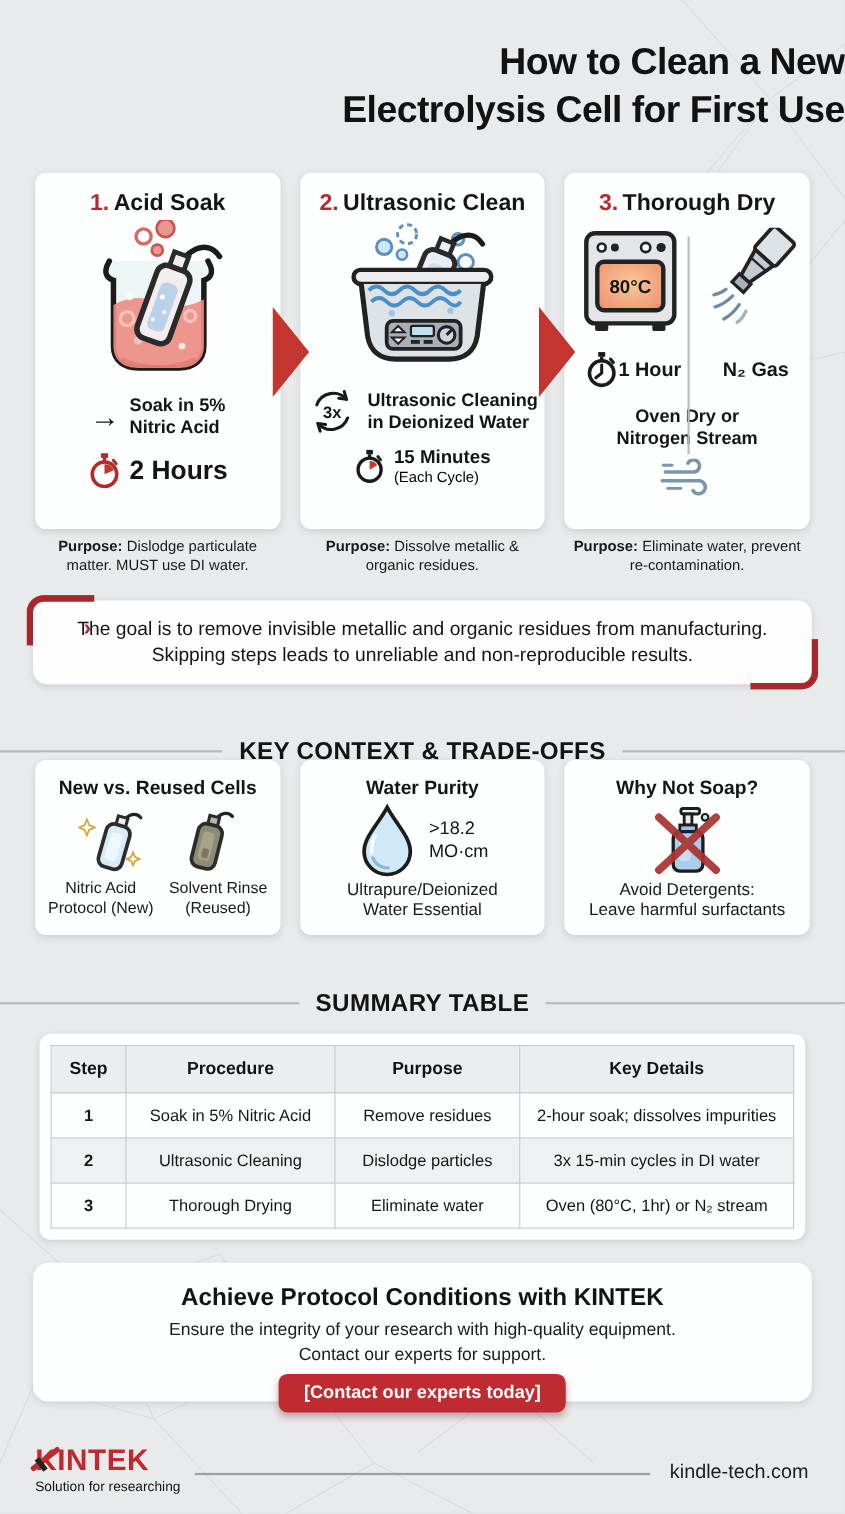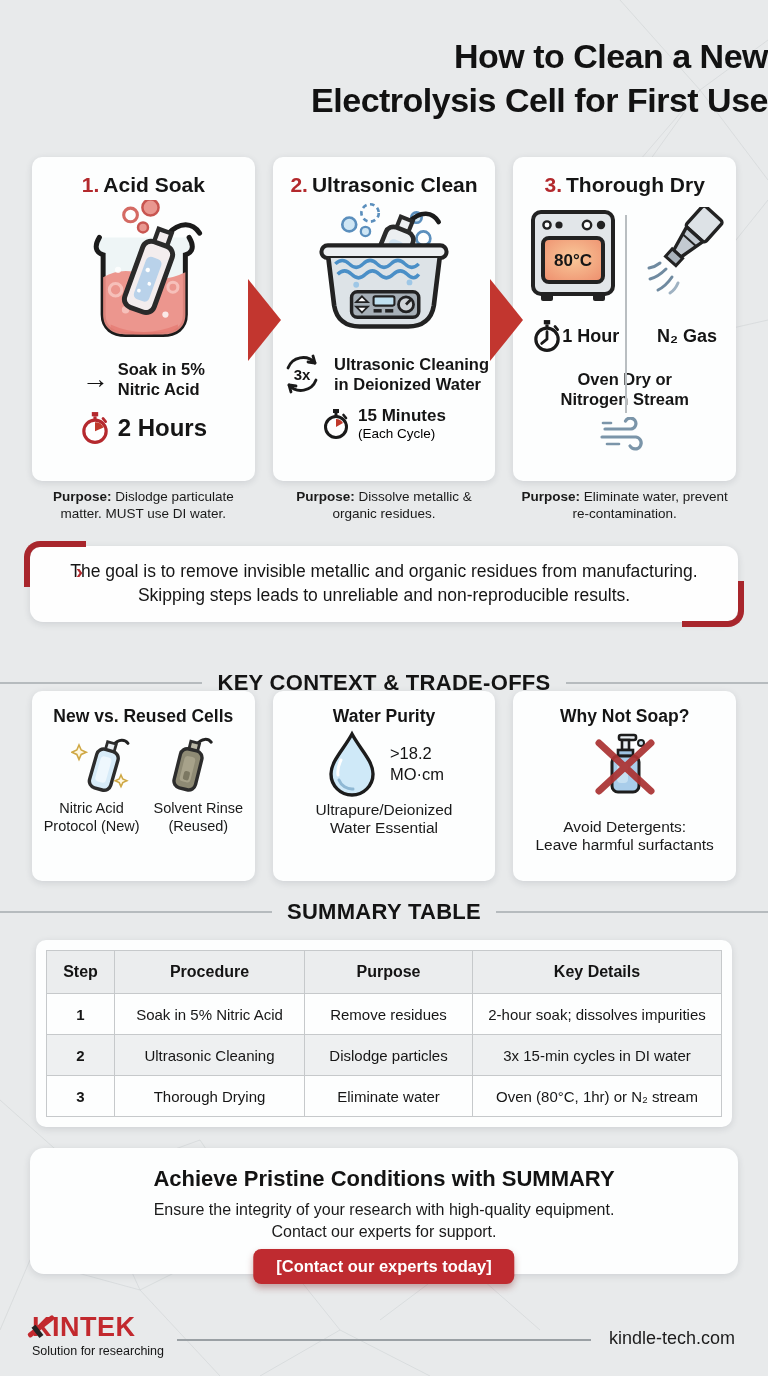--- a/index.html
+++ b/index.html
@@ -43,21 +43,21 @@
   .callout-chevron { position:absolute; left:46px; top:13px; color:#b3292d; font-weight:800; font-size:21px; }
   .callout-text { padding-top:13px; text-align:center; font-size:17.5px; line-height:24px; font-weight:400;
     color:#151515; white-space:pre-line; }
 
   .section-head { position:absolute; left:0; width:768px; display:flex; align-items:center; gap:15px; }
   .section-head .line { flex:1; height:2px; background:#b6bbbe; }
   .section-head .txt { font-size:22px; font-weight:800; letter-spacing:0.3px; color:#141414; }
   .head-context { top:670px;align-items:center; } .head-summary { top:899px; }
 
   .context-row { position:absolute; top:691px; left:32px; width:704px; display:flex; gap:18px; }
-  .ctx-card { flex:1; height:190px; text-align:center; position:relative; }
+  .ctx-card { flex:1; height:159px; text-align:center; position:relative; }
   .ctx-title { margin-top:15px; font-size:17.5px; font-weight:800; color:#151515; }
   .ctx-icons { display:flex; justify-content:center; align-items:center; gap:8px; margin-top:4px; }
   .ctx-labels { display:flex; justify-content:center; margin-top:2px; }
   .ctx-label { font-size:14.5px; line-height:18px; color:#1a1a1a; white-space:pre-line; }
   .ctx-val { font-size:16.5px; line-height:21px; font-weight:400; text-align:left; color:#141414; white-space:pre-line; }
 
   .table-wrap { position:absolute; top:940px; left:36px; width:696px; background:#fdfefe; border-radius:10px;
     padding:10px; box-shadow:0 2px 7px rgba(40,50,60,.13); }
   table { width:100%; border-collapse:collapse; }
   th { background:#ebedee; font-size:16px; font-weight:700; height:43px; border:1.5px solid #c6c9cb; color:#141414; }
@@ -353,21 +353,21 @@
           <circle cx="52" cy="14" r="3" fill="#cfe6f4" stroke="#1d1d1d" stroke-width="2"></circle>
           <rect x="29" y="21" width="15" height="6" fill="#9ec3e2" stroke="#1d1d1d" stroke-width="2.6"></rect>
           <rect x="23" y="27" width="27" height="36" rx="6" fill="#a9cdea" stroke="#1d1d1d" stroke-width="3"></rect>
           <rect x="28" y="34" width="11" height="20" rx="4" fill="#c6e0f2"></rect>
           <g stroke="#ab3333" stroke-width="7" stroke-linecap="round" opacity="0.93">
             <line x1="10" y1="14" x2="62" y2="62"></line>
             <line x1="62" y1="14" x2="10" y2="62"></line>
           </g>
         </svg>
       </div>
-      <div class="ctx-label" style="font-size:15.5px; margin-top:19px;">Avoid Detergents:
+      <div class="ctx-label" style="font-size:15.5px; margin-top:2px;">Avoid Detergents:
 Leave harmful surfactants</div>
     </div>
   </div>
 
   <div class="section-head head-summary">
     <div class="line"></div>
     <div class="txt">SUMMARY TABLE</div>
     <div class="line"></div>
   </div>
 
@@ -398,21 +398,21 @@
           <td style="font-weight:700;">3</td>
           <td>Thorough Drying</td>
           <td>Eliminate water</td>
           <td>Oven (80°C, 1hr) or N₂ stream</td>
         </tr>
       </tbody>
     </table>
   </div>
 
   <div class="card cta-card">
-    <div class="cta-title">Achieve Pristine Conditions with SUMMARY</div>
+    <div class="cta-title">Achieve Protocol Conditions with KINTEK</div>
     <div class="cta-body">Ensure the integrity of your research with high-quality equipment.
 Contact our experts for support.</div>
     <button class="cta-btn">[Contact our experts today]</button>
   </div>
 
   <div class="logo-block">
     <span class="logo-text">
       <span class="logo-slash"></span>
       <span class="logo-stem"></span>
       <span>KINTEK</span>

